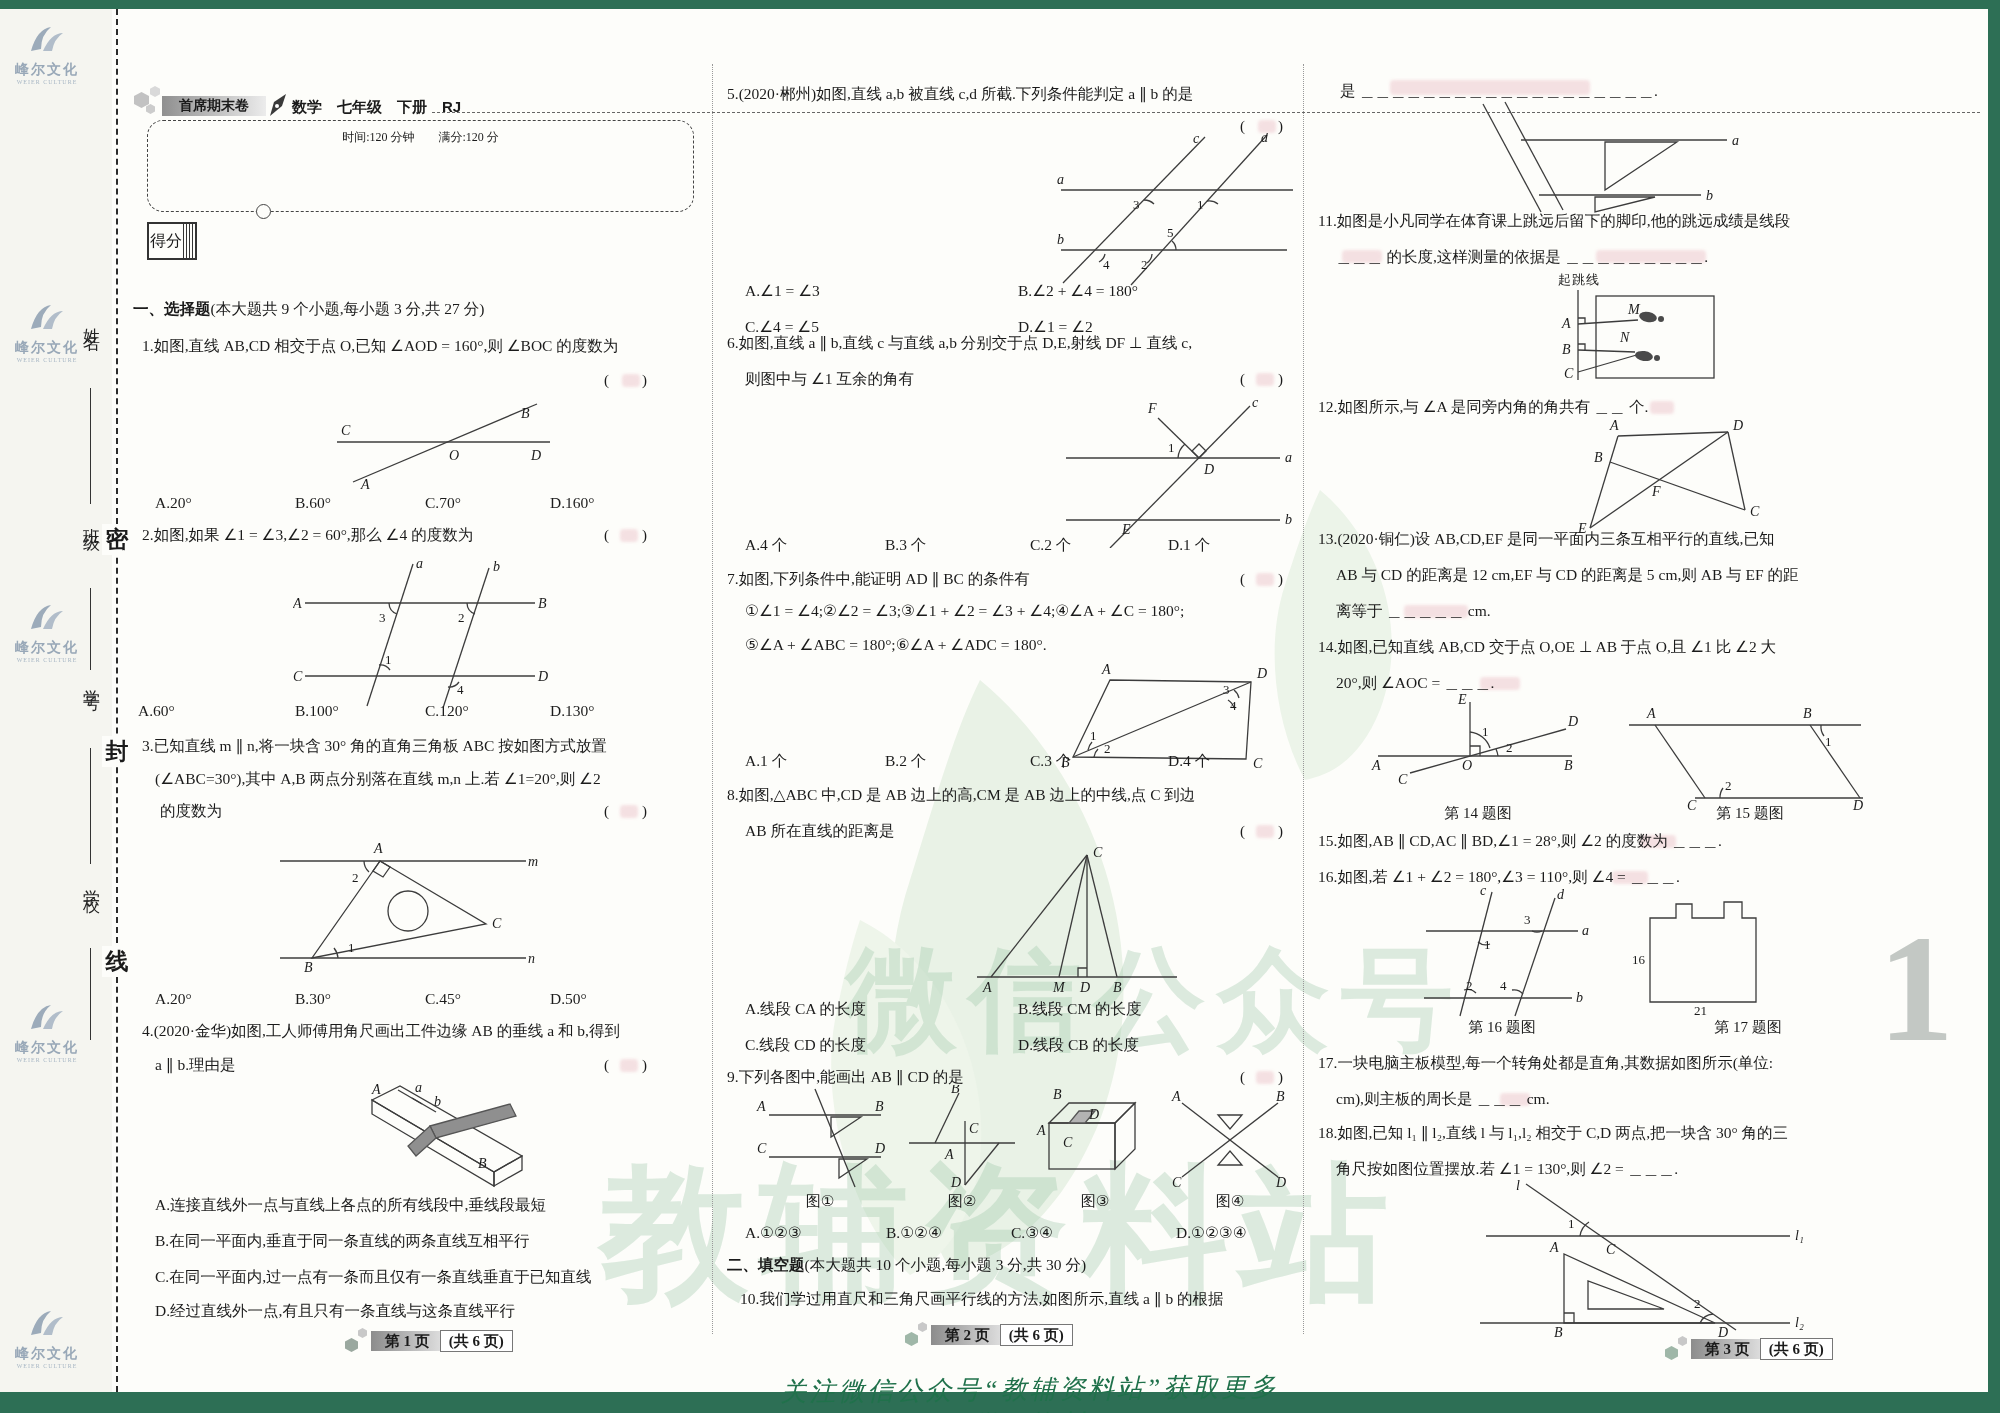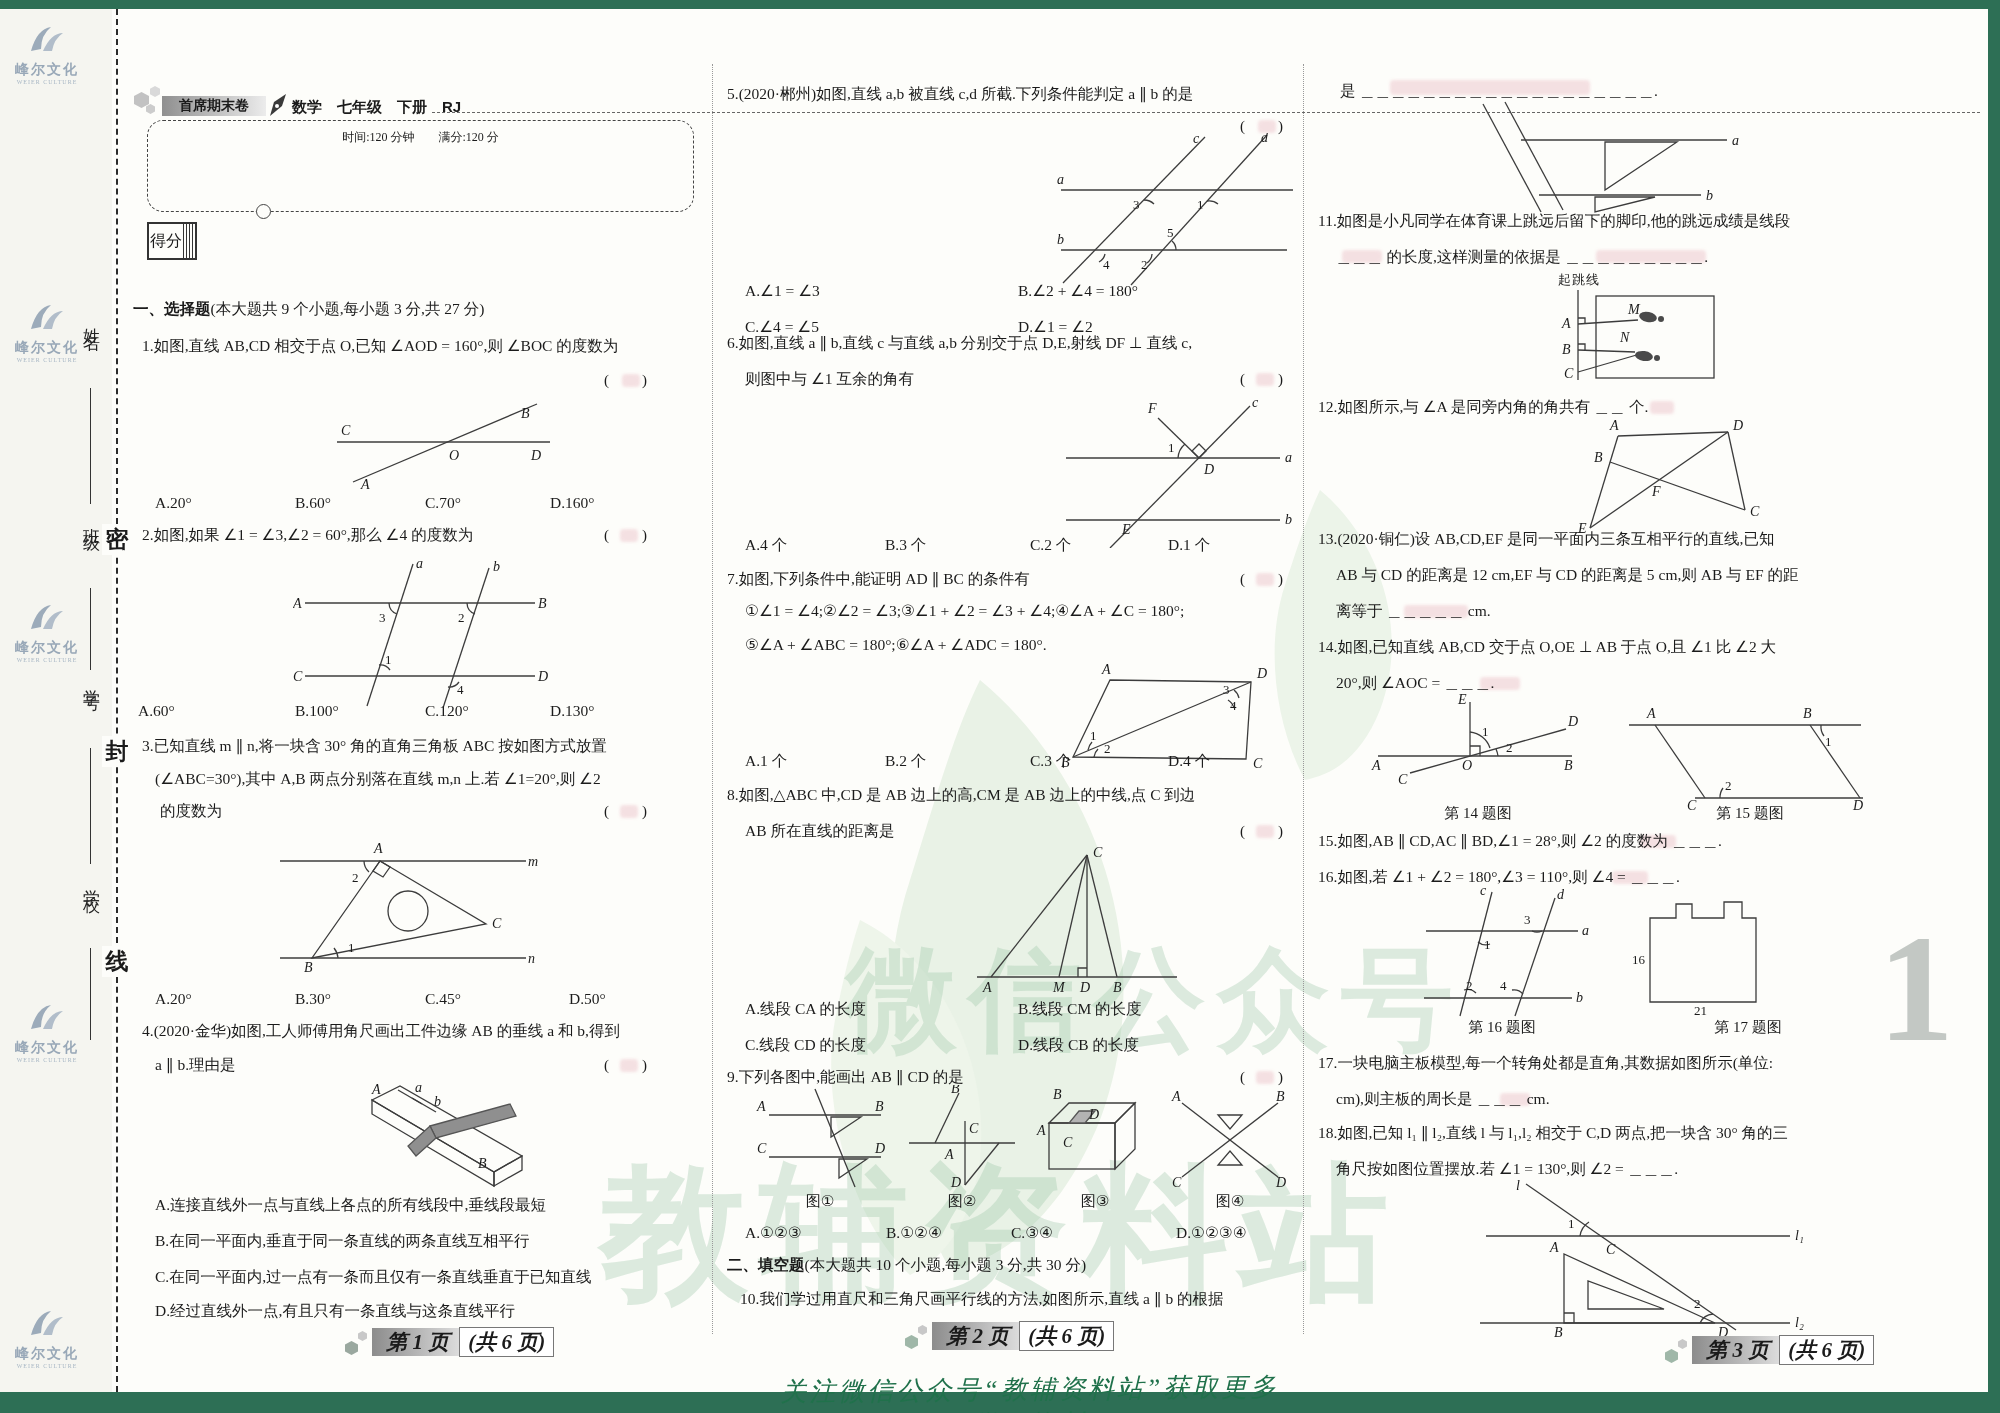--- a/index.html
+++ b/index.html
@@ -42,21 +42,21 @@
   .fig{position:absolute;}
   .fig svg line,.fig svg path,.fig svg polyline,.fig svg polygon,.fig svg circle,.fig svg rect
       {stroke:#3c3c3c;stroke-width:1.3;fill:none;}
   .fig svg text{font:italic 14px "Liberation Serif","DejaVu Sans",serif;fill:#1b1b1b;stroke:none;}
   .fig svg text.n{font-style:normal;font-size:13px;}
   .fig svg text.cn{font-style:normal;font-size:13px;letter-spacing:1px;}
   .fig svg .solid{fill:#8f8f8f;stroke:#555;}
   .fig svg .shade{fill:#b3b3b3;stroke:#555;}
   .fig svg .dark{fill:#4a4a4a;stroke:none;}
   
-  .footer{position:absolute;font-size:21px;white-space:nowrap;font-style:italic;}
+  .footer{position:absolute;font-size:15px;white-space:nowrap;}
   .f-left{background:linear-gradient(90deg,#8c8c8c,#dcdcdc);padding:2px 10px 2px 14px;font-weight:700;}
   .f-right{border:1px solid #777;padding:2px 8px;background:#fff;font-weight:700;}
   
   .wm{position:absolute;font-weight:700;color:rgba(146,193,158,.30);letter-spacing:12px;z-index:0;}
   .leaf{position:absolute;z-index:0;}
   .sm{position:absolute;background:#eec9cf;opacity:.55;border-radius:4px;filter:blur(1.5px);z-index:1;}
   #bignum{position:absolute;left:1878px;top:902px;font-size:152px;font-weight:700;color:#c3c8c4;
           font-family:"Liberation Serif",serif;}
   #handnote{position:absolute;left:770px;top:1372px;width:520px;text-align:center;font-size:26px;
           font-style:italic;letter-spacing:3px;color:#20714b;transform:rotate(-.6deg);}
@@ -232,21 +232,21 @@
     <text class="n" x="84" y="46">2</text>
     <text x="224" y="92">C</text>
     <text class="n" x="80" y="116">1</text>
     <text x="36" y="136">B</text>
     <text x="260" y="127">n</text>
   </svg>
 </div>
 <div class="t z" style="left:155px;top:990px">A.20°</div>
 <div class="t z" style="left:295px;top:990px">B.30°</div>
 <div class="t z" style="left:425px;top:990px">C.45°</div>
-<div class="t z" style="left:569px;top:990px">D.50°</div>
+<div class="t z" style="left:550px;top:990px">D.50°</div>
 
 <div class="t z" style="left:142px;top:1022px">4.(2020·金华)如图,工人师傅用角尺画出工件边缘 AB 的垂线 a 和 b,得到</div>
 <div class="t z" style="left:155px;top:1056px">a ∥ b.理由是</div>
 <div class="paren z" style="left:604px;top:1056px">(　　)</div>
 <div class="fig z" style="left:360px;top:1080px">
   <svg width="175" height="112" viewBox="0 0 175 112">
     <polygon points="12,20 40,6 162,76 134,92"></polygon>
     <polygon points="12,20 134,92 134,106 12,34"></polygon>
     <polygon points="162,76 134,92 134,106 162,90"></polygon>
     <line x1="38" y1="10" x2="62" y2="24"></line>

